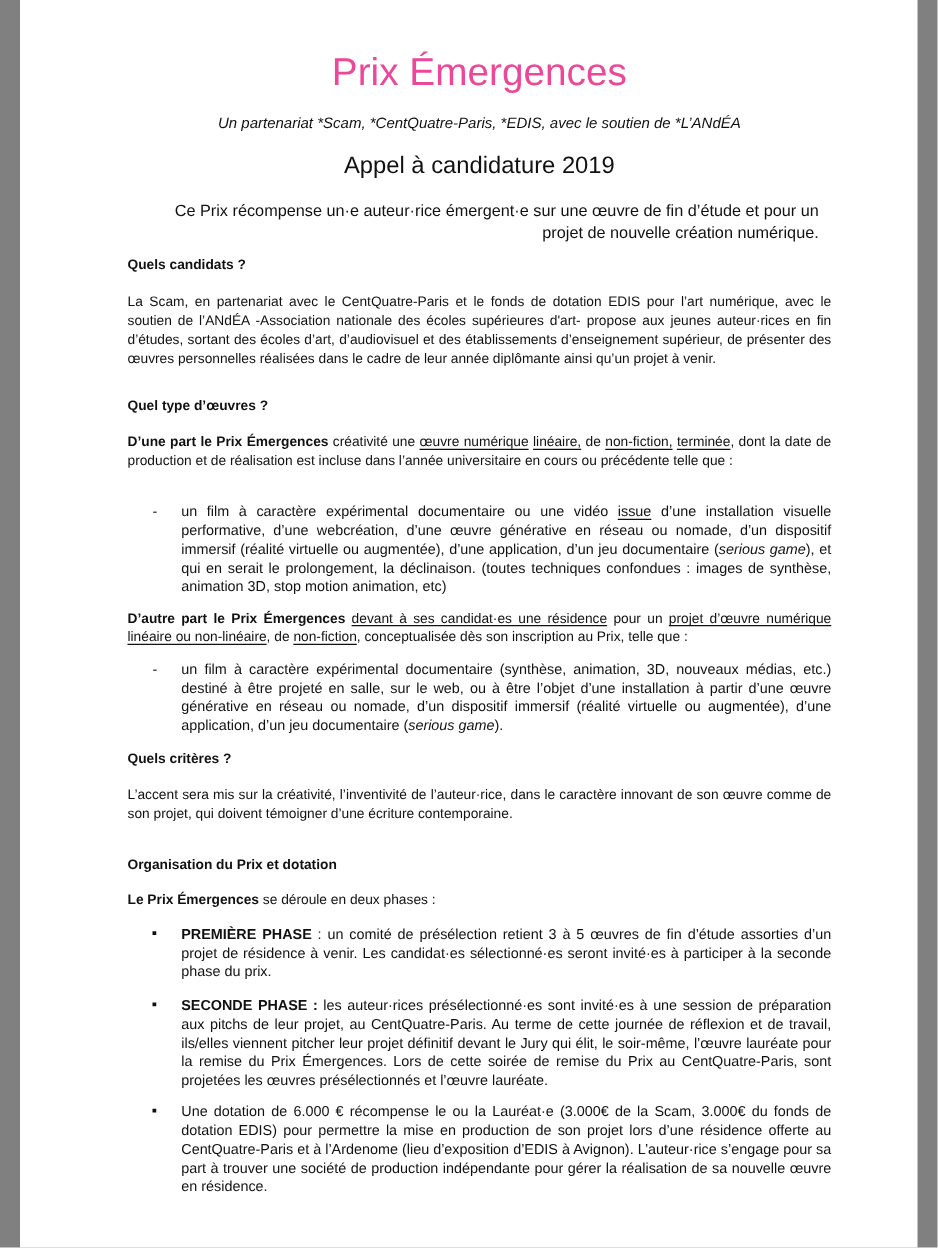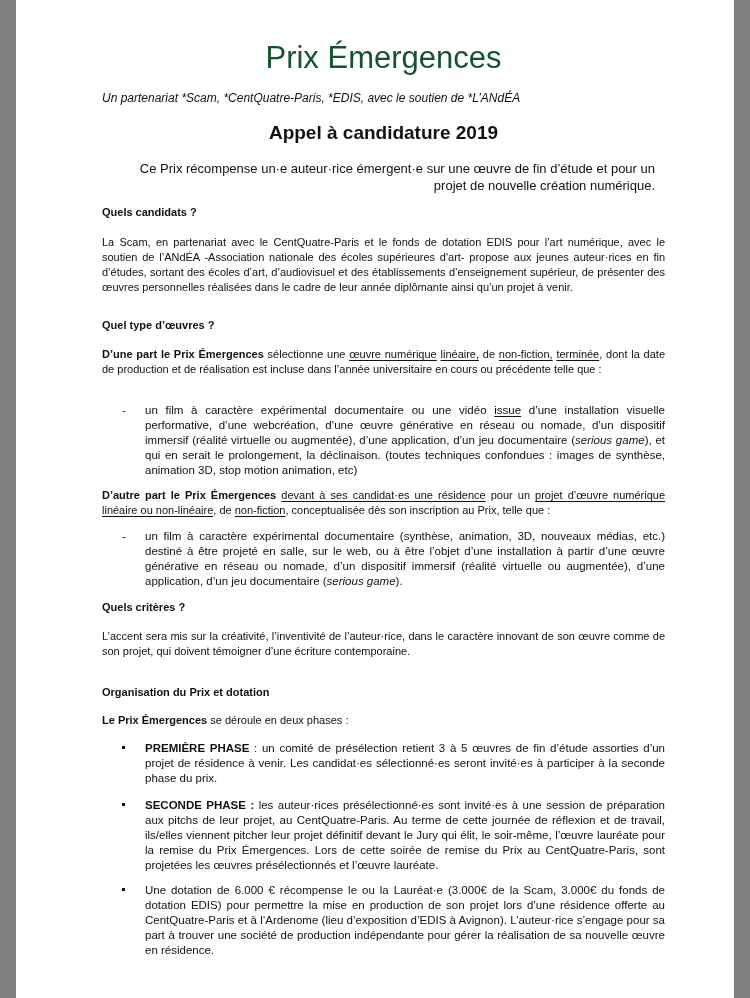--- a/index.html
+++ b/index.html
@@ -12,30 +12,30 @@
   .page {
     position: absolute; left: 16px; top: 0;
     width: 718px; height: 998px;
     background: #ffffff;
   }
   .content {
     position: absolute; left: 86px; top: 0; width: 563px;
   }
   .title {
     position: absolute; left: 0; width: 563px; top: 36px;
-    text-align: center; color: #14532d;
+    text-align: center; color: #ec4899;
     font-size: 31px; line-height: 44px; font-weight: normal;
   }
   .subtitle {
     position: absolute; left: 0; width: 563px; top: 90px;
-    font-style: italic; font-size: 12px; line-height: 16px;
+    text-align: center; font-style: italic; font-size: 12px; line-height: 16px;
   }
   .heading {
     position: absolute; left: 0; width: 563px; top: 120px;
-    text-align: center; font-weight: bold; font-size: 19px; line-height: 26px;
+    text-align: center; font-weight: normal; font-size: 19px; line-height: 26px;
   }
   .intro {
     position: absolute; left: 10px; width: 543px; top: 160px;
     text-align: right; font-size: 13px; line-height: 17px;
   }
   .p {
     position: absolute; left: 0; width: 563px;
     font-size: 11px; line-height: 15px; text-align: justify;
   }
   .h { font-weight: bold; }
@@ -65,21 +65,21 @@
 
     <div class="title">Prix Émergences</div>
     <div class="subtitle">Un partenariat *Scam, *CentQuatre-Paris, *EDIS, avec le soutien de *L’ANdÉA</div>
     <div class="heading">Appel à candidature 2019</div>
     <div class="intro">Ce Prix récompense un·e auteur·rice émergent·e sur une œuvre de fin d’étude et pour un projet de nouvelle création numérique.</div>
 
     <div class="p h" style="top:205px">Quels candidats ?</div>
     <div class="p" style="top:235px">La Scam, en partenariat avec le CentQuatre-Paris et le fonds de dotation EDIS pour l’art numérique, avec le soutien de l’ANdÉA -Association nationale des écoles supérieures d'art- propose aux jeunes auteur·rices en fin d’études, sortant des écoles d’art, d’audiovisuel et des établissements d’enseignement supérieur, de présenter des œuvres personnelles réalisées dans le cadre de leur année diplômante ainsi qu’un projet à venir.</div>
 
     <div class="p h" style="top:318px">Quel type d’œuvres ?</div>
-    <div class="p" style="top:347px"><b>D’une part le Prix Émergences</b><span> sélectionne une </span><u>œuvre numérique</u><span> </span><u>linéaire,</u><span> de </span><u>non-fiction,</u><span> </span><u>terminée</u><span>, dont la date de production et de réalisation est incluse dans l’année universitaire en cours ou précédente telle que :</span></div>
+    <div class="p" style="top:347px"><b>D’une part le Prix Émergences</b><span> créativité une </span><u>œuvre numérique</u><span> </span><u>linéaire,</u><span> de </span><u>non-fiction,</u><span> </span><u>terminée</u><span>, dont la date de production et de réalisation est incluse dans l’année universitaire en cours ou précédente telle que :</span></div>
 
     <div class="bullet" style="top:403px">
       <span class="mark">-</span>
       <div class="btext"><span>un film à caractère expérimental documentaire ou une vidéo </span><u>issue</u><span> d’une installation visuelle performative, d’une webcréation, d’une œuvre générative en réseau ou nomade, d’un dispositif immersif (réalité virtuelle ou augmentée), d’une application, d’un jeu documentaire (</span><i>serious game</i><span>), et qui en serait le prolongement, la déclinaison. (toutes techniques confondues : images de synthèse, animation 3D, stop motion animation, etc)</span></div>
     </div>
 
     <div class="p" style="top:488px"><b>D’autre part le Prix Émergences</b><span> </span><u>devant à ses candidat·es une résidence</u><span> pour un </span><u>projet d’œuvre numérique</u><span> </span><u>linéaire ou non-linéaire</u><span>, de </span><u>non-fiction</u><span>, conceptualisée dès son inscription au Prix, telle que :</span></div>
 
     <div class="bullet" style="top:529px">
       <span class="mark">-</span>

